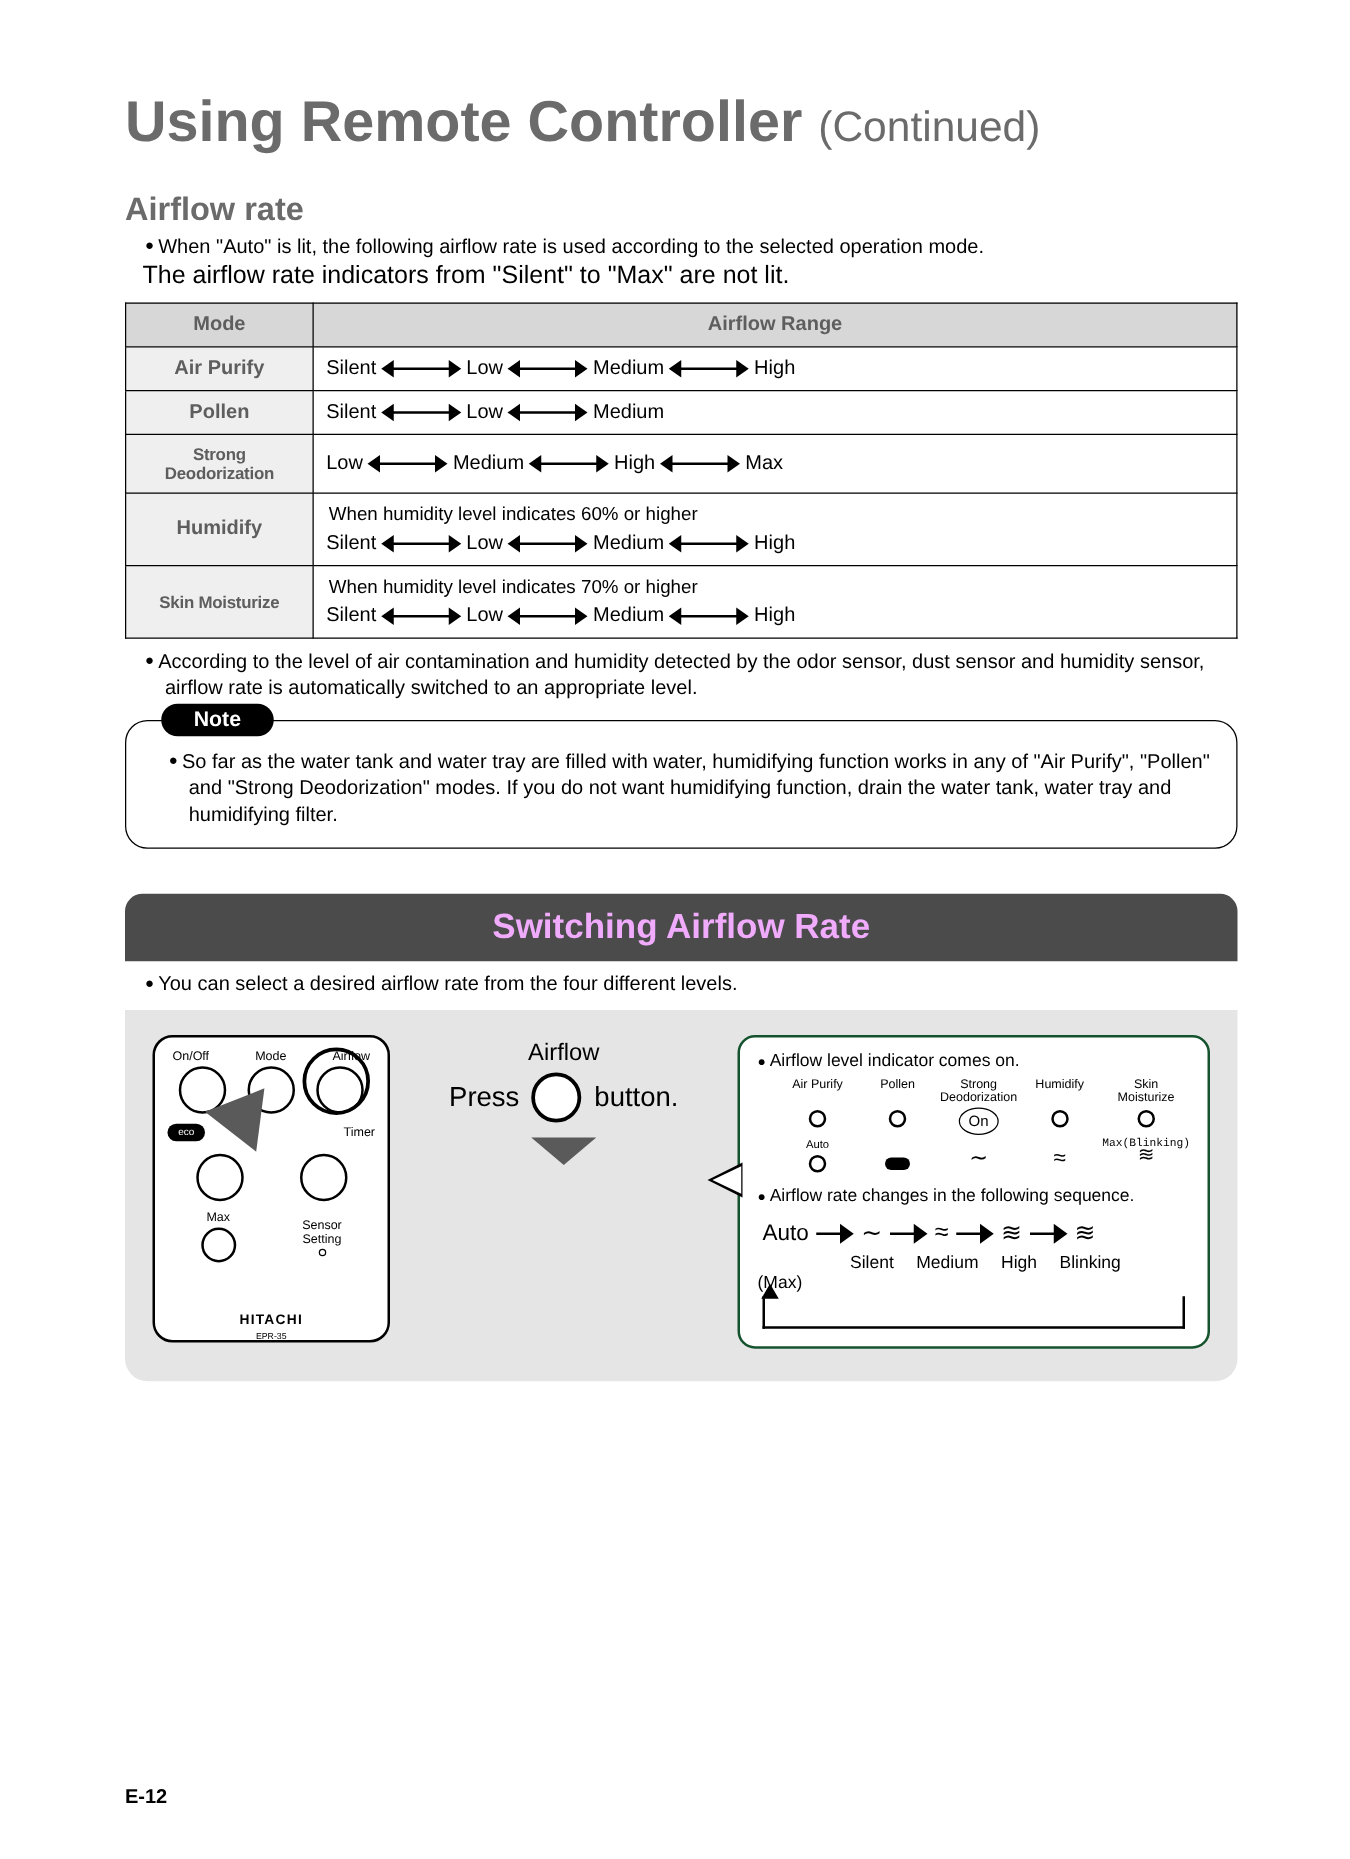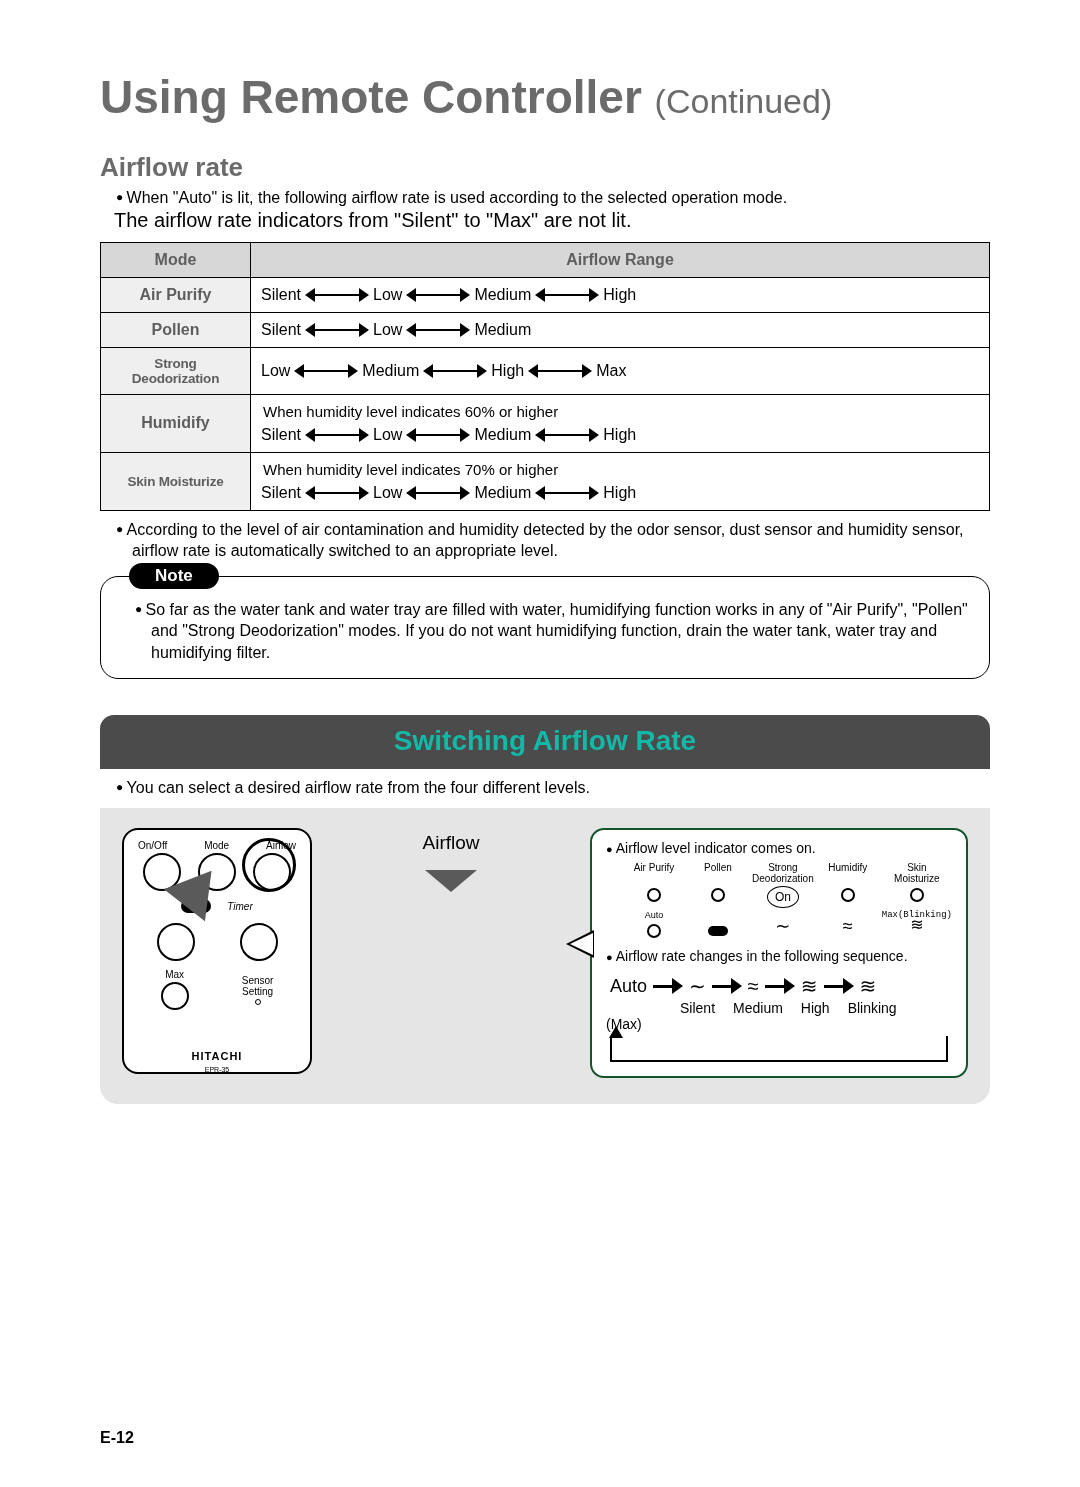--- a/index.html
+++ b/index.html
@@ -69,21 +69,21 @@
   }
   .note-badge {
     position: absolute; top: -14px; left: 28px;
     background: #000; color: #fff; font-weight: bold;
     font-size: 17px; padding: 3px 26px; border-radius: 14px;
   }
   .note-box .bullet-line { font-size: 16px; margin-top: 8px; }
 
   .dark-heading {
     background: #4b4b4b;
-    color: #14b8a6;
+    color: #f0abfc;
     font-size: 28px;
     font-weight: bold;
     border-radius: 14px 14px 0 0;
     padding: 8px 0 10px 0;
     text-align: center;
     margin-top: 36px;
     border: 2px solid #4b4b4b;
     border-left-width: 46px;
     border-right-width: 46px;
   }
@@ -106,21 +106,21 @@
     font-size: 10px;
     text-align: center;
   }
   .remote .row1 { display:flex; justify-content: space-between; margin: 0 4px 2px 4px; font-size:10px; }
   .remote .row-btn { display:flex; justify-content: space-around; margin-bottom: 8px; }
   .rbtn {
     width: 38px; height: 38px; border: 2.5px solid #000; border-radius: 50%;
     background: #fff;
   }
   .rbtn.sm { width: 28px; height: 28px; }
-  .remote .eco-row { display:flex; justify-content:center; gap:16px; align-items:center; margin-bottom:10px; font-size:10px;font-style:italic;}
+  .remote .eco-row { display:flex; justify-content:space-between; gap:16px; align-items:center; margin-bottom:10px; font-size:10px;}
   .eco-box { width:30px; height:14px; background:#000; color:#fff; border-radius:7px; font-size:8px; line-height:14px; }
   .remote .row3 { display:flex; justify-content:space-around; align-items:center; margin-top:4px; }
   .remote .row3 .col { display:flex; flex-direction:column; align-items:center; font-size:10px; gap:2px;}
   .remote .dot { width:6px; height:6px; border:1.5px solid #000; border-radius:50%; }
   .remote .brand { position:absolute; bottom:10px; left:0; right:0; font-size:11px; font-weight:bold; letter-spacing:1px;}
   .remote .model { position:absolute; bottom:-1px; left:0; right:0; font-size:7px; }
   .circle-hl {
     position:absolute; width:54px; height:54px; border:3px solid #000; border-radius:50%;
     top: 8px; right: 14px;
   }
@@ -378,20 +378,25 @@
       </div>
     </div>
     <div class="brand">HITACHI</div>
     <div class="model">EPR-35</div>
     <div class="circle-hl"></div>
     <div class="remote-arrow"></div>
   </div>
 
   <div class="mid-col">
     <div class="lbl">Airflow</div>
+    <div class="press-row">
+      <span>Press</span>
+      <div class="press-btn"></div>
+      <span>button.</span>
+    </div>
     <div class="tri-down"></div>
   </div>
 
   <div class="callout">
     <div class="tail"></div>
     <div class="small-bullet">Airflow level indicator comes on.</div>
     <div class="ind-grid">
       <div style="white-space:pre-line;">Air Purify</div>
       <div style="white-space:pre-line;">Pollen</div>
       <div style="white-space:pre-line;">Strong

